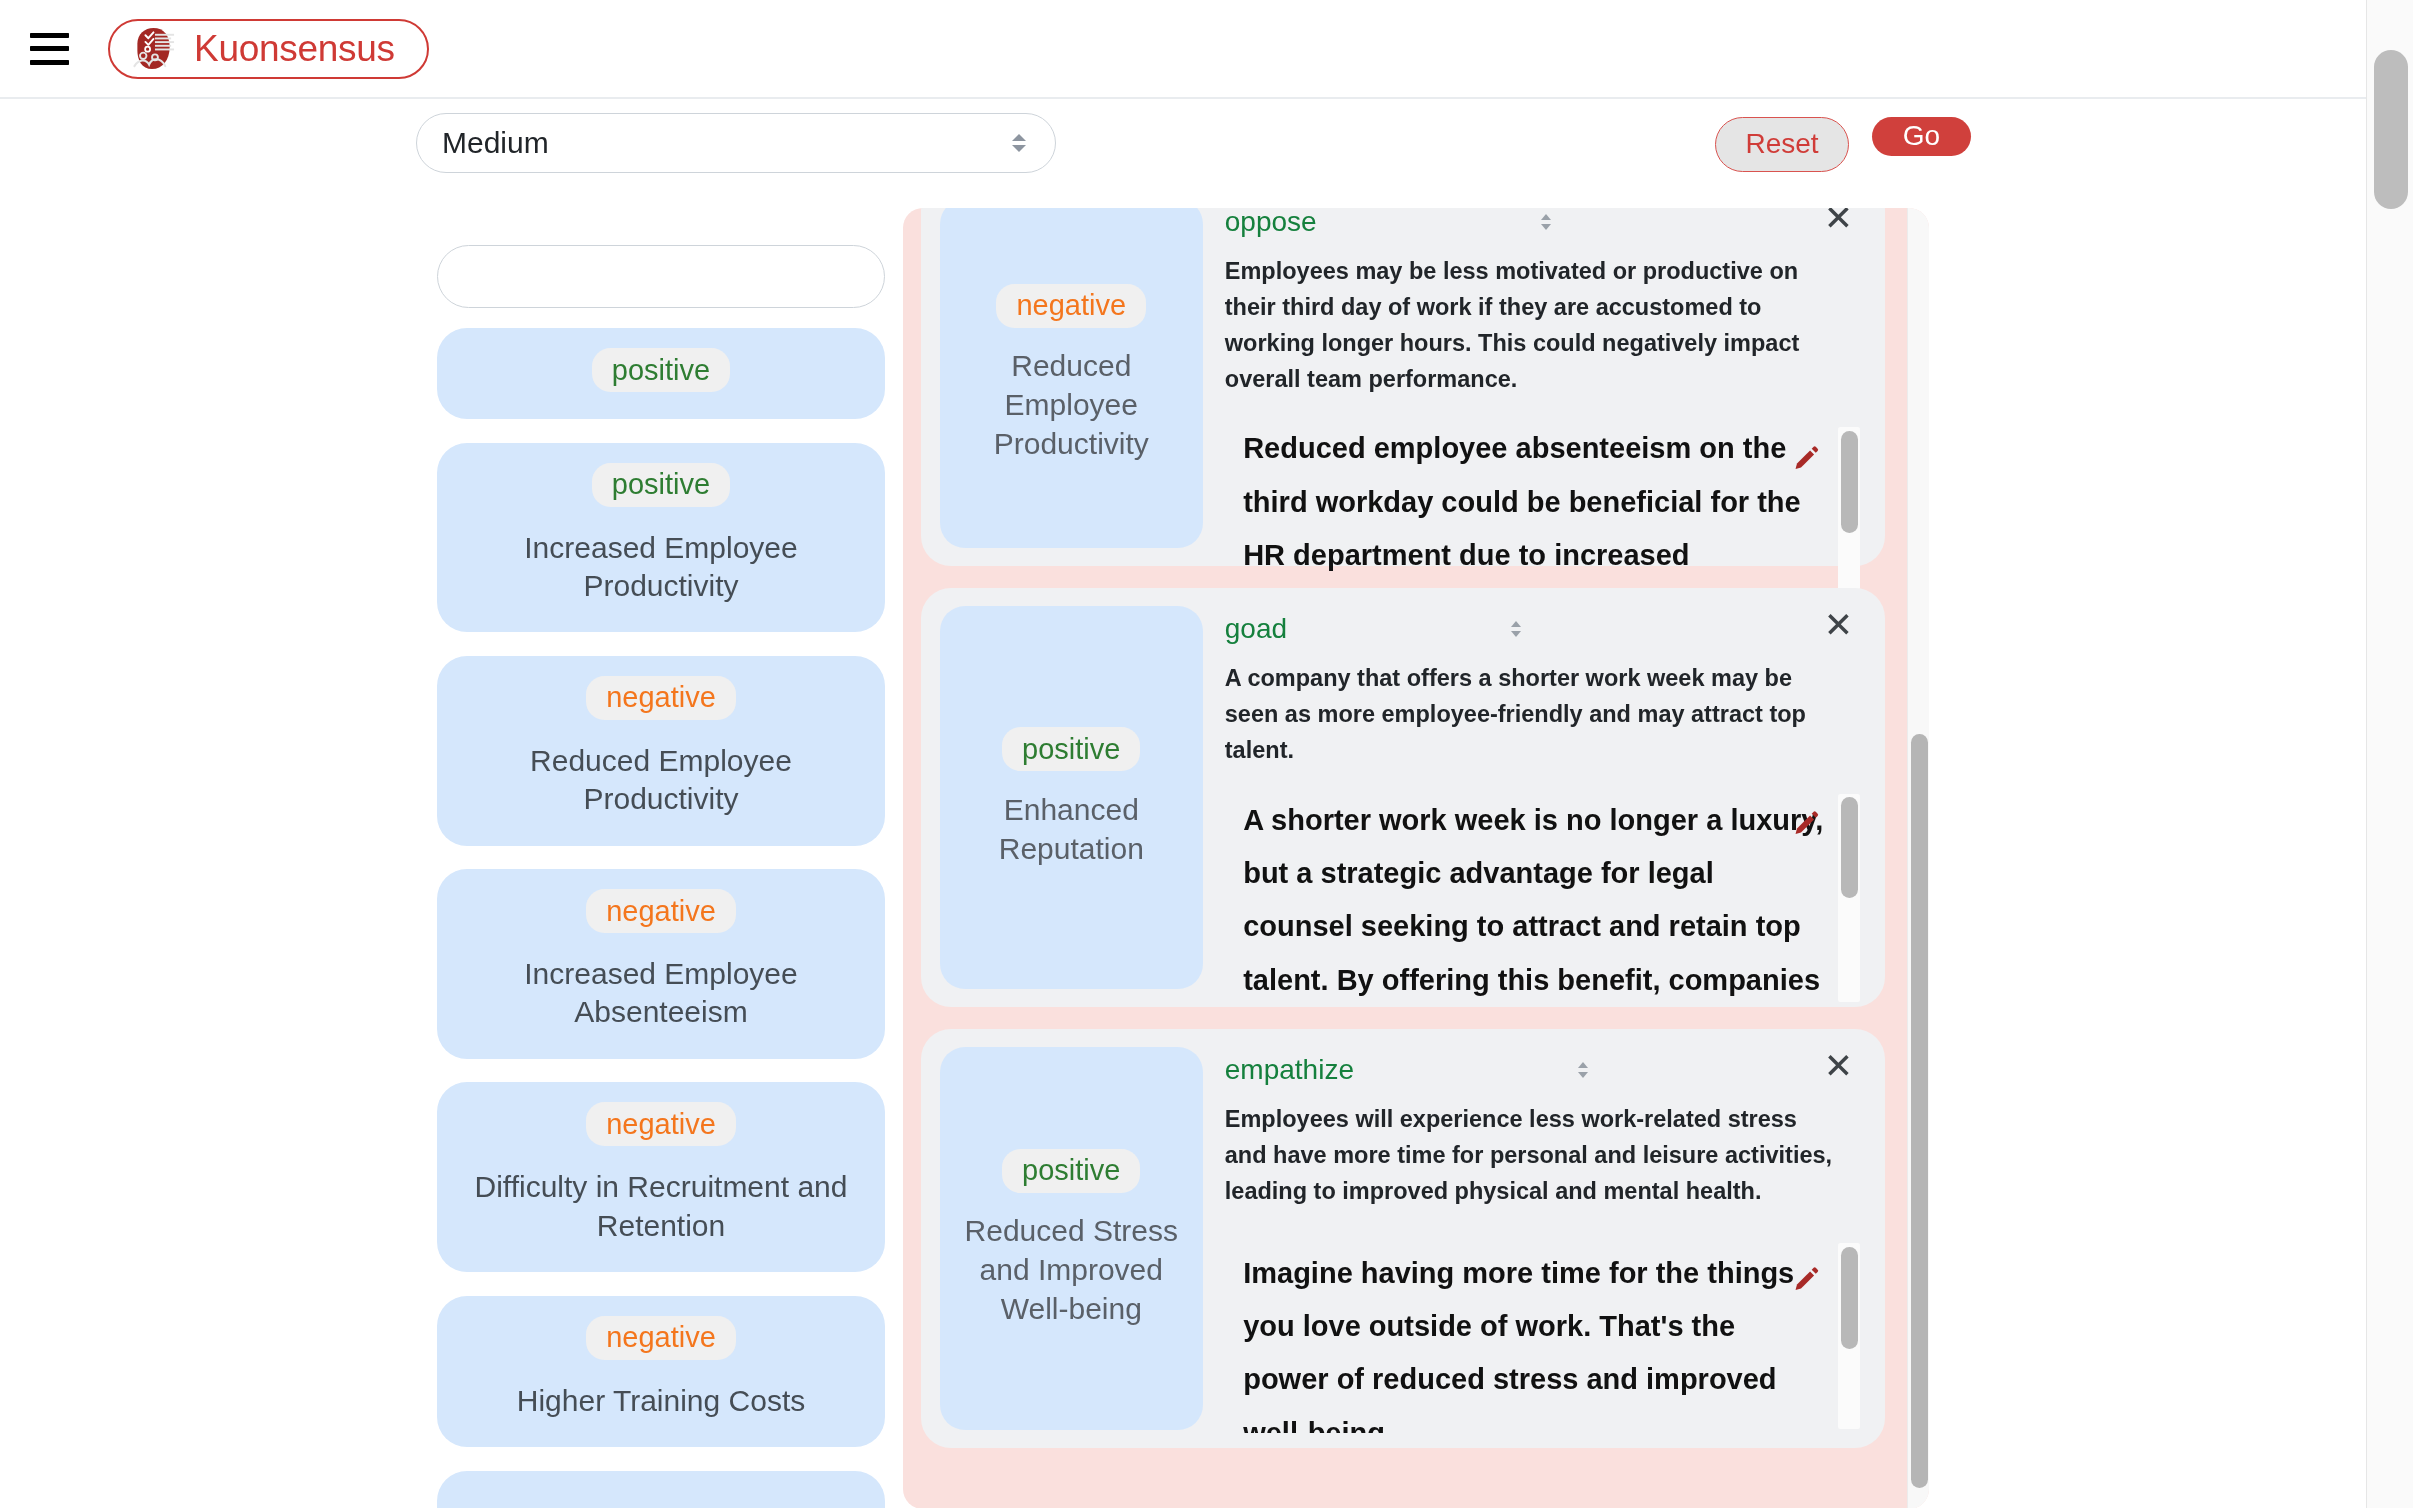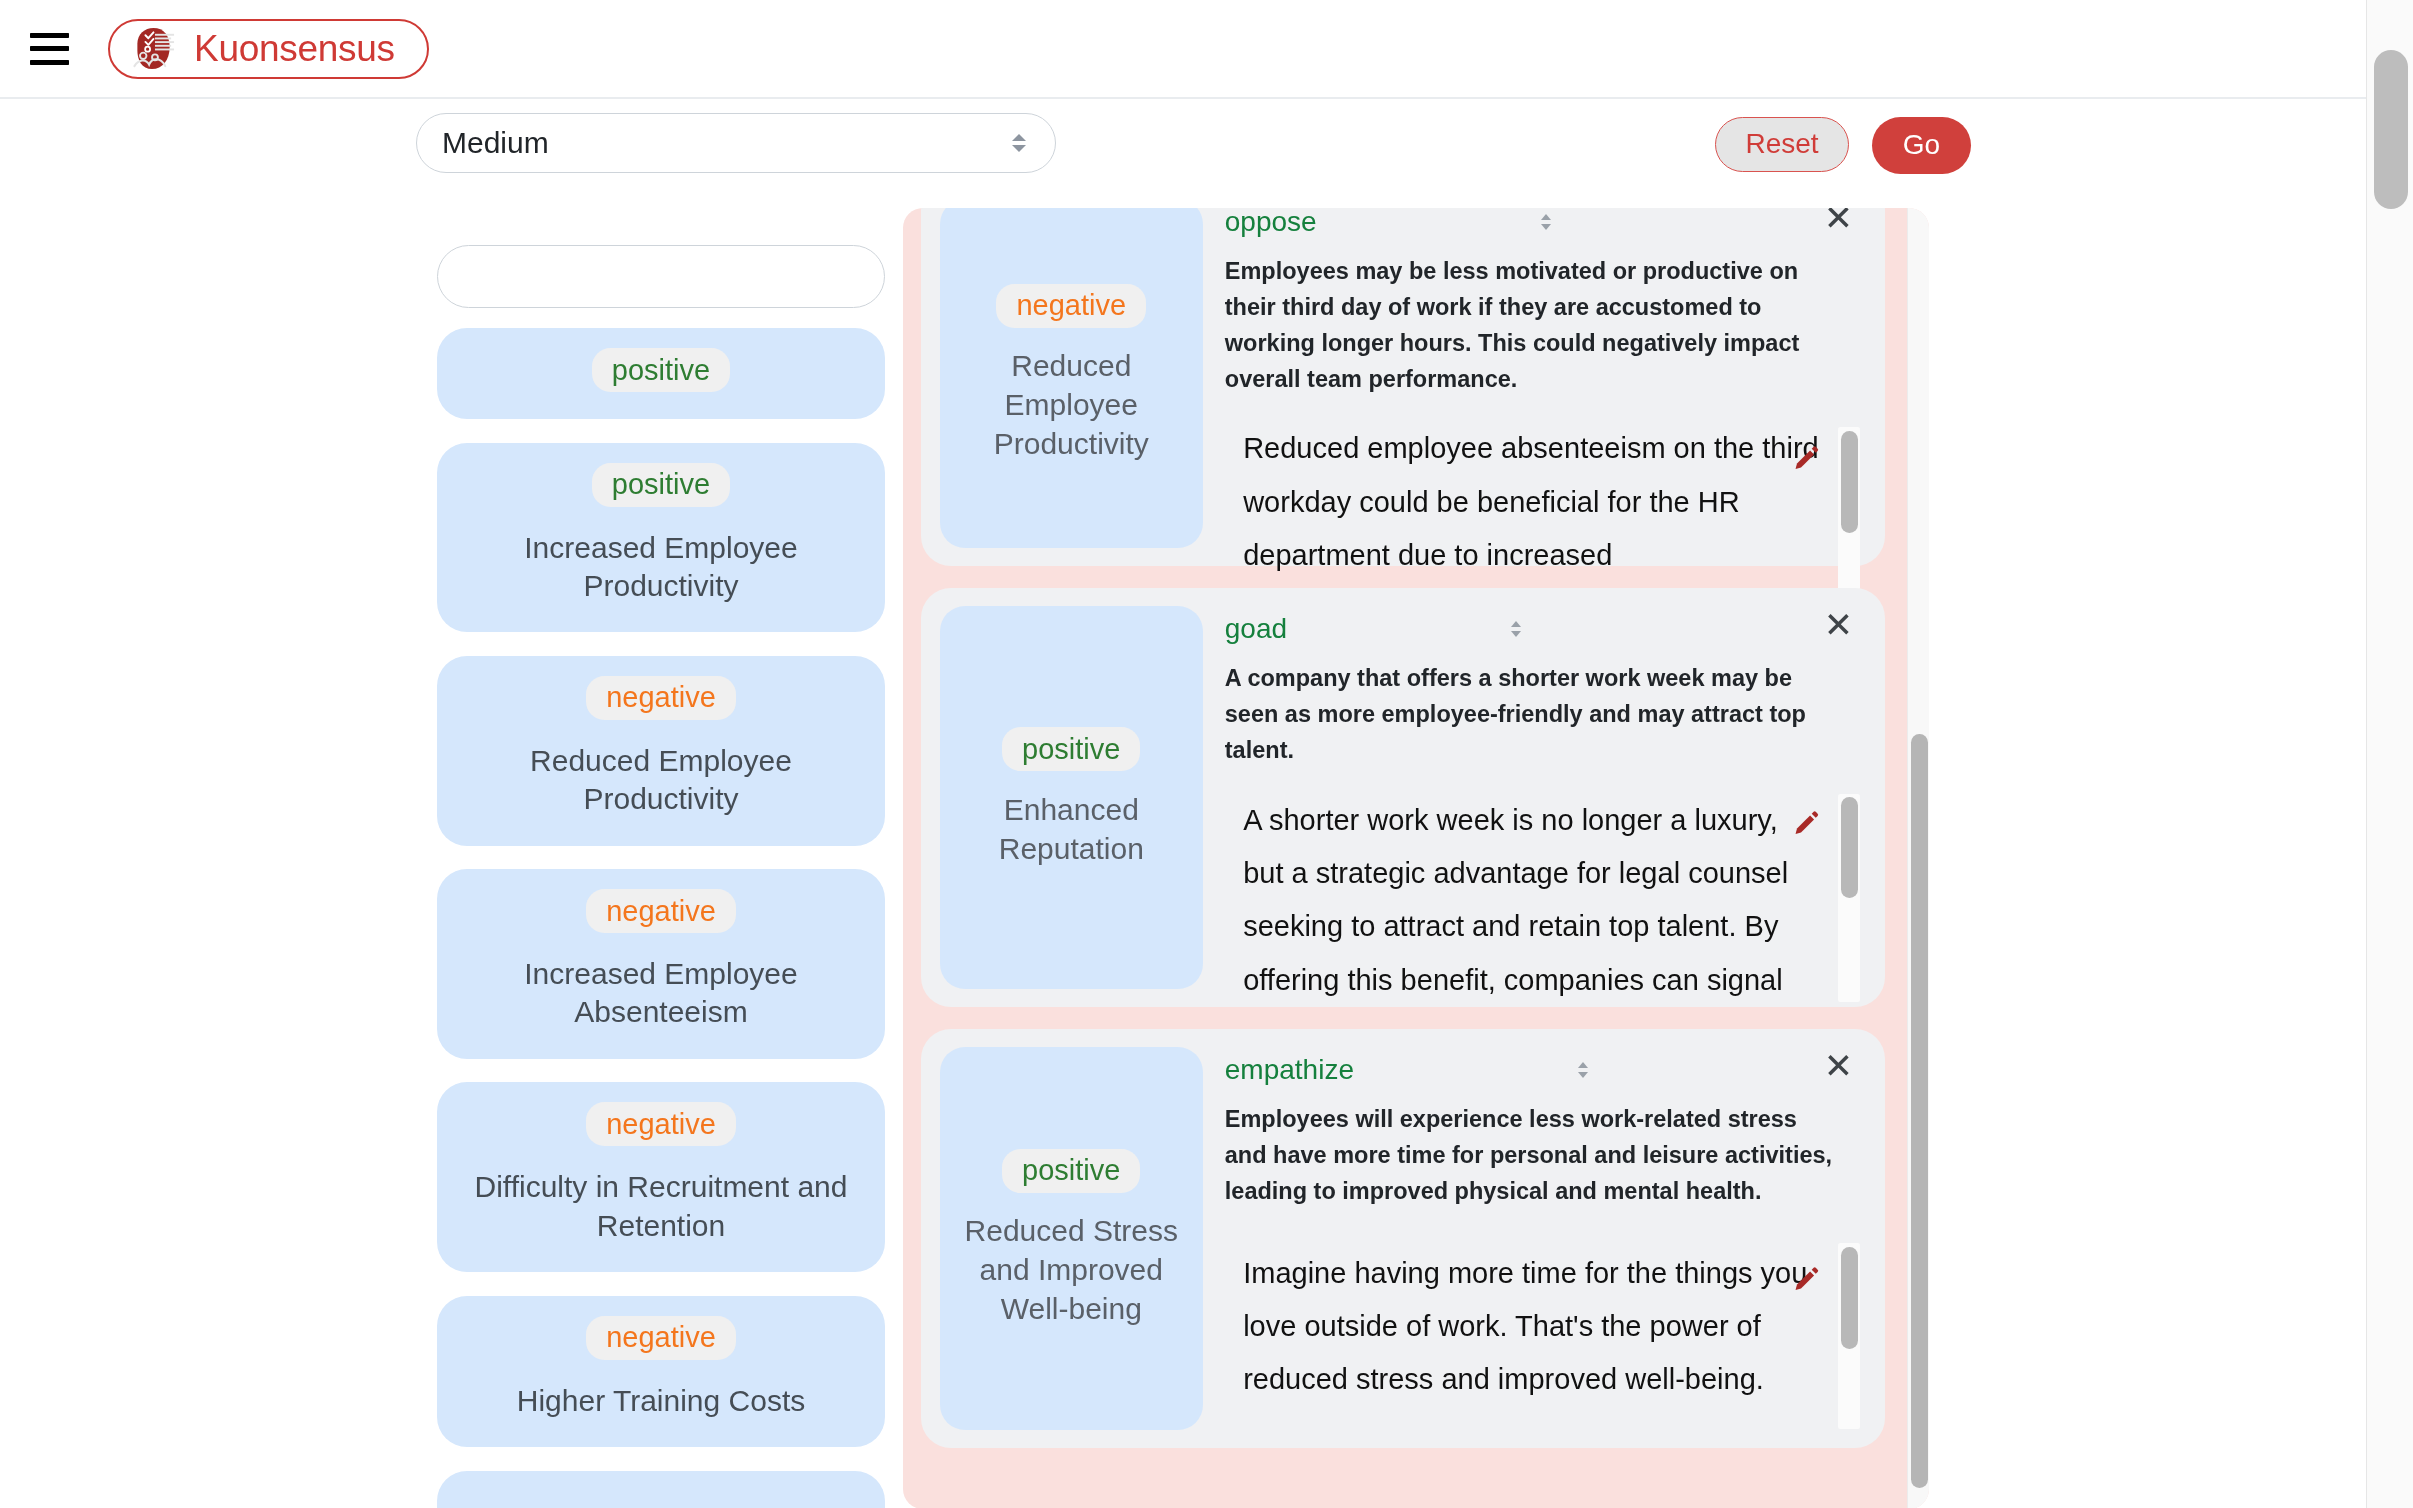--- a/index.html
+++ b/index.html
@@ -77,21 +77,21 @@
     border: 1.7px solid #d9534f;
     border-radius: 28.5px;
     background: #e5e5e5;
     color: #d03c38;
     font-size: 28px;
     font-family: "Liberation Sans", sans-serif;
     cursor: pointer;
   }
   .btn-go {
     position: absolute; left: 1872px; top: 17.6px;
-    width: 99px; height: 57px;
+    width: 99px; height: 39px;
     border: none;
     border-radius: 28.5px;
     background: #d0403c;
     color: #fff;
     font-size: 28px;
     font-family: "Liberation Sans", sans-serif;
     cursor: pointer;
   }
 
   
@@ -209,20 +209,21 @@
     font-size: 23.5px;
     line-height: 1.52;
     color: #212529;
     padding-right: 34px;
     font-weight: bold;
   }
   .arg-textbox {
     position: relative;
     margin-top: 25px;
     padding-right: 42px;
+    font-weight: bold;
   }
   .arg-text {
     font-size: 29px;
     line-height: 1.84;
     color: #111;
     overflow: hidden;
     padding-left: 18.4px;
   }
   .pencil-icon {
     position: absolute; right: 47px;

